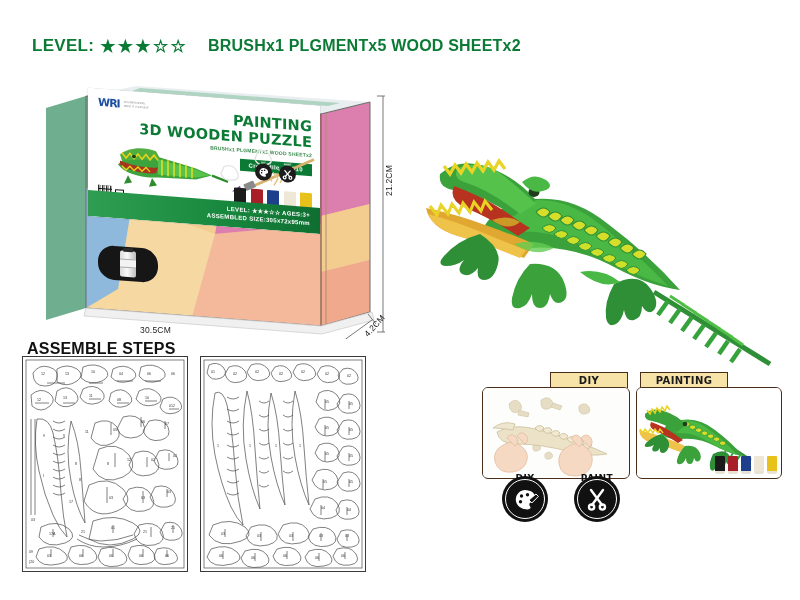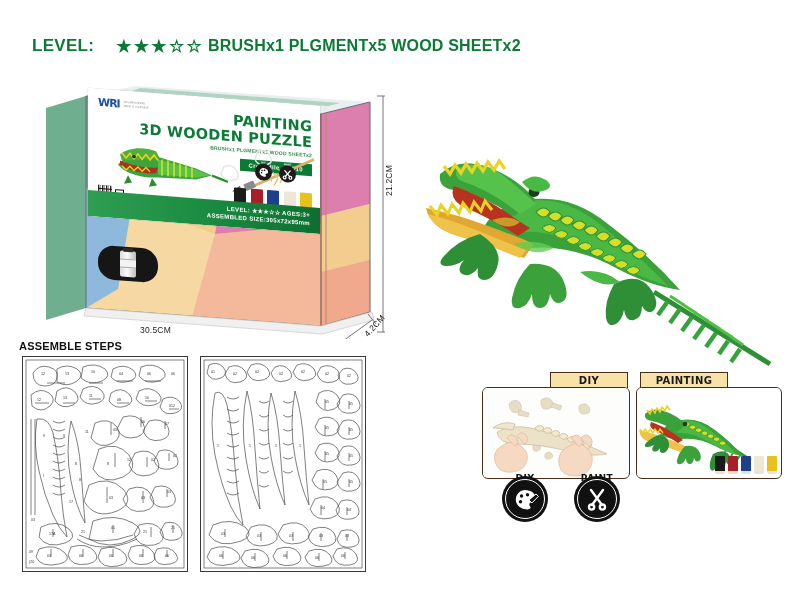--- a/index.html
+++ b/index.html
@@ -13,21 +13,21 @@
   .page { position: relative; width: 800px; height: 600px; }
 
   
   .header { position: absolute; left: 0; top: 0; width: 800px; height: 70px; }
   .hdr-level {
     position: absolute; left: 32px; top: 36px;
     font-size: 17px; font-weight: bold; color: #0b7a34;
     letter-spacing: .3px; display: flex; align-items: center; gap: 2px;
     white-space: nowrap;
   }
-  .hdr-level .lv-label { margin-right: 20px; }
+  .hdr-level .lv-label { margin-right: 4px; }
   .star { font-size: 17px; line-height: 1; color: #0b7a34; }
   .hdr-parts {
     position: absolute; left: 208px; top: 37px;
     font-size: 16px; font-weight: bold; color: #0b7a34;
     letter-spacing: .2px; white-space: nowrap;
   }
 
   
   .boxwrap { position: absolute; left: 40px; top: 84px; width: 345px; height: 255px; }
   .box-svg { position: absolute; left: 0; top: 0; }
@@ -99,21 +99,21 @@
   .tube .bottle .lbl { position:absolute; left:0; top:8px; width:100%; height:9px; background:#f3f3f3; border-top:.5px solid #aaa; border-bottom:.5px solid #aaa;}
   .dim-label {
     font-size: 8.5px; color: #222; font-weight: normal; letter-spacing: .2px;
     font-family: "Liberation Sans", sans-serif;
   }
   .dim-w-txt { position: absolute; left: 140px; top: 325px; }
   .dim-v-txt { position: absolute; left: 384px; top: 196px; transform: rotate(-90deg); transform-origin: left top; }
   .dim-d-txt { position: absolute; left: 362px; top: 332px; transform: rotate(-48deg); transform-origin: left top; }
 
   
-  .steps-title { position: absolute; left: 19px; top: 340px; font-size: 11px; font-weight: bold; color:#111; letter-spacing:.2px;}
+  .steps-title { position: absolute; left: 27px; top: 340px; font-size: 16px; font-weight: bold; color:#111; letter-spacing:.2px;}
   .sheet { position: absolute; border: 1px solid #3a3a3a; background: #fff; }
   .sheet-a { left: 22px; top: 356px; width: 166px; height: 216px; }
   .sheet-b { left: 200px; top: 356px; width: 166px; height: 216px; }
 
   
   .model { position: absolute; left: 418px; top: 96px; width: 372px; height: 276px; }
 
   
   .panels { position: absolute; left: 482px; top: 372px; width: 300px; height: 108px; }
   .tab {

